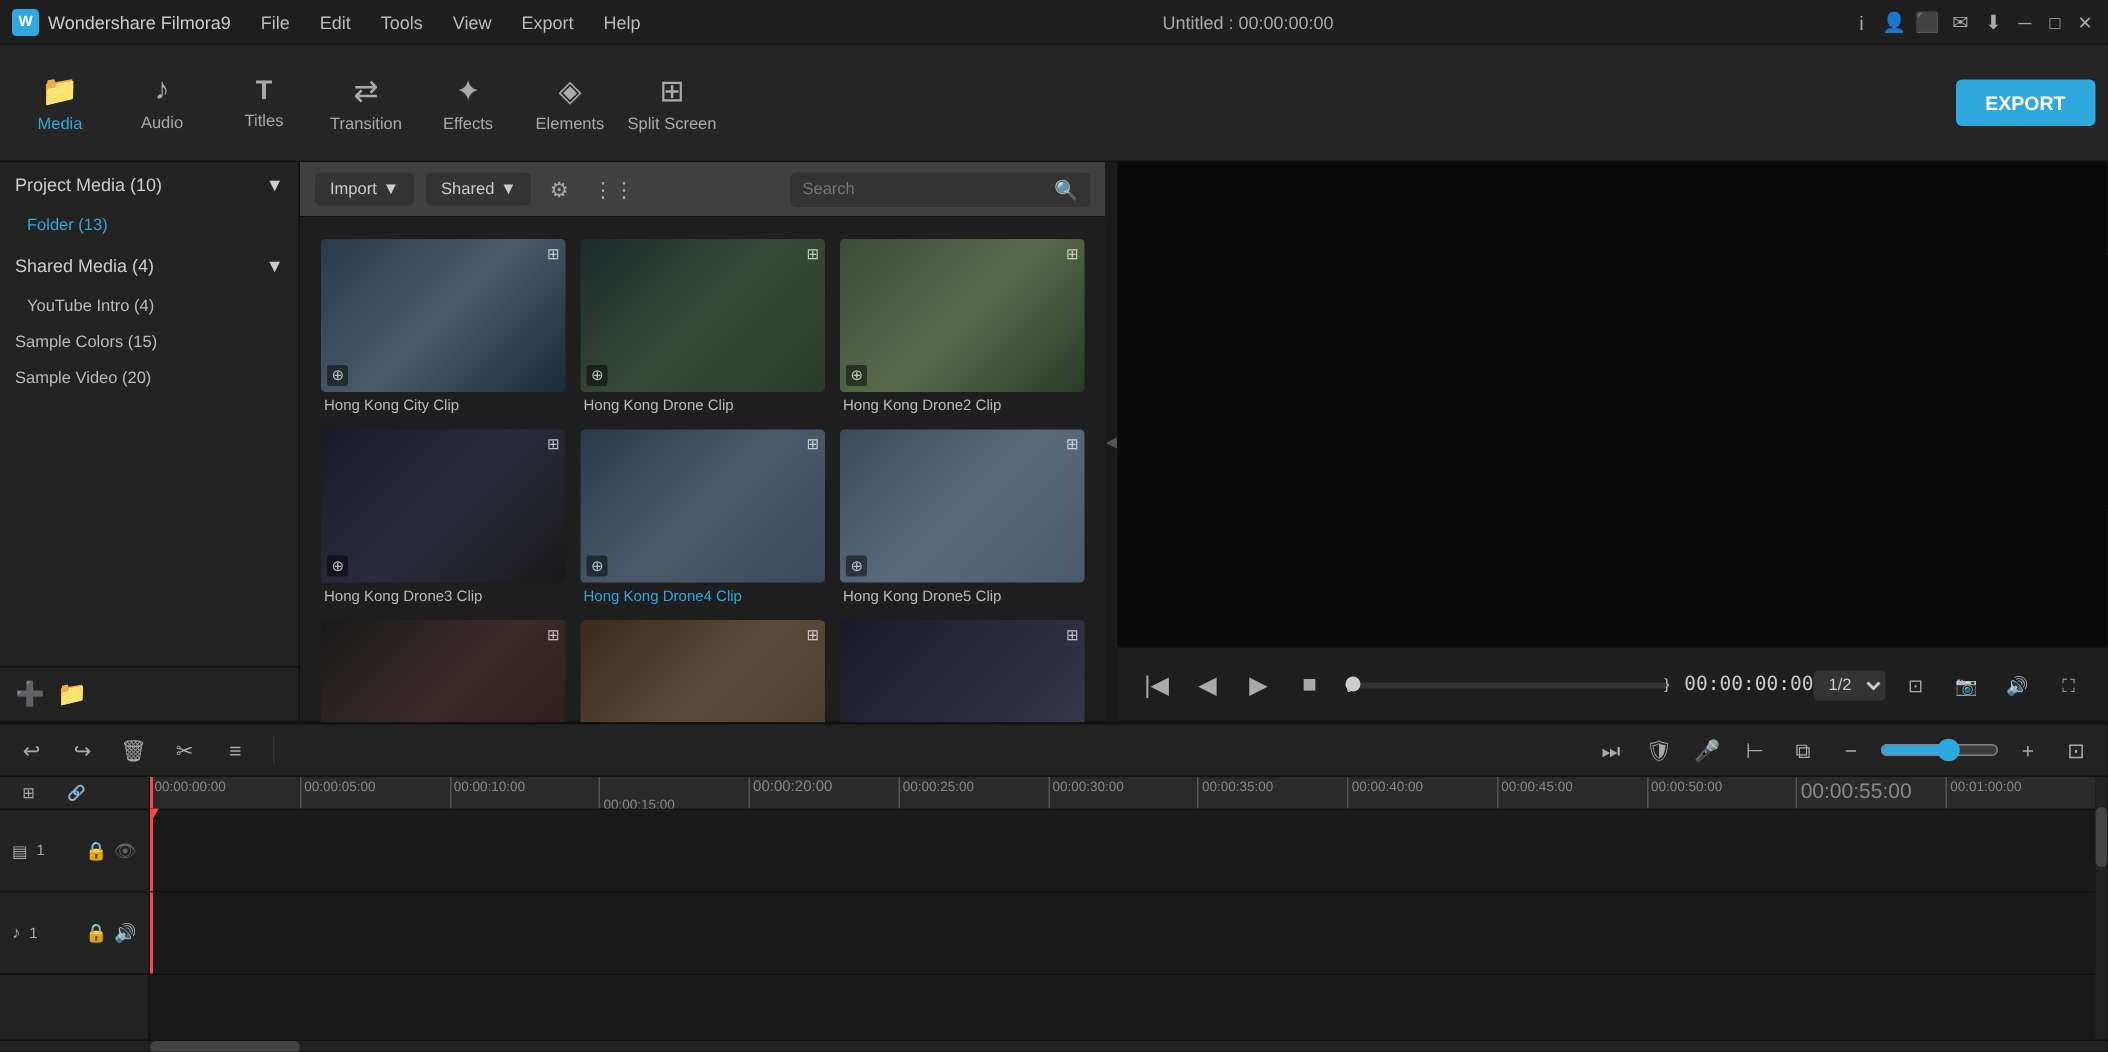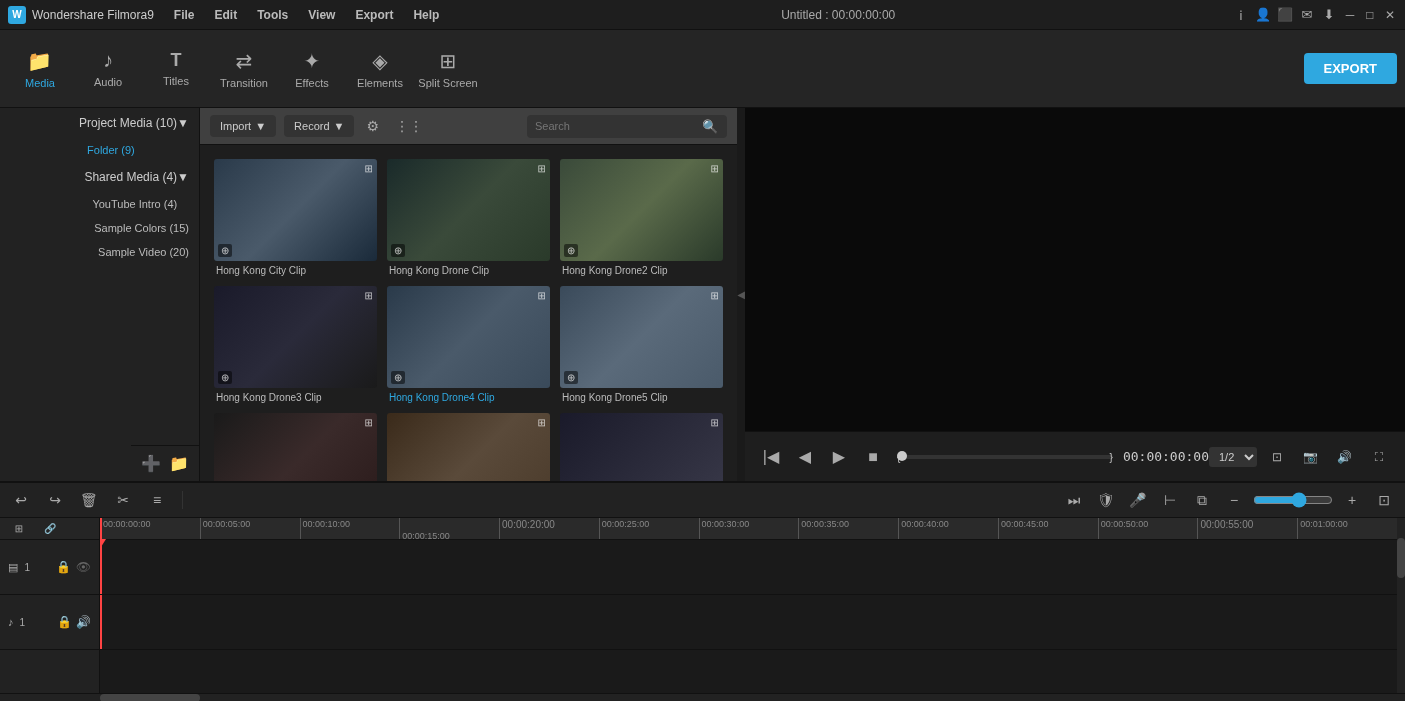--- a/index.html
+++ b/index.html
@@ -3,40 +3,40 @@
   <meta charset="utf-8">
   <style>
     * { box-sizing: border-box; margin: 0; padding: 0; }
     body { background: #1a1a1a; color: #ccc; font-family: 'Segoe UI', Arial, sans-serif; font-size: 12px; width: 1405px; height: 701px; overflow: hidden; display: flex; flex-direction: column; }
 
     
     .titlebar { background: #1e1e1e; height: 30px; display: flex; align-items: center; justify-content: space-between; padding: 0 8px; border-bottom: 1px solid #111; flex-shrink: 0; }
     .titlebar-left { display: flex; align-items: center; gap: 6px; }
     .titlebar-logo { width: 18px; height: 18px; background: #2fa8e0; border-radius: 3px; display: flex; align-items: center; justify-content: center; font-size: 10px; color: #fff; font-weight: bold; }
     .titlebar-brand { color: #ccc; font-size: 12px; }
-    .titlebar-menu { display: flex; gap: 12px; margin-left: 10px; font-weight: bold; }
+    .titlebar-menu { display: flex; gap: 12px; margin-left: 10px; }
     .titlebar-menu-item { color: #bbb; font-size: 12px; cursor: pointer; padding: 2px 4px; }
     .titlebar-center { color: #aaa; font-size: 12px; }
     .titlebar-right { display: flex; align-items: center; gap: 6px; }
     .titlebar-icon { width: 16px; height: 16px; color: #aaa; cursor: pointer; display: flex; align-items: center; justify-content: center; font-size: 13px; }
     .win-btn { width: 14px; height: 14px; display: flex; align-items: center; justify-content: center; cursor: pointer; color: #aaa; font-size: 12px; }
 
     
     .toolbar { background: #252525; height: 78px; display: flex; align-items: center; padding: 0 8px; border-bottom: 1px solid #111; flex-shrink: 0; position: relative; }
     .toolbar-items { display: flex; align-items: center; gap: 4px; flex: 1; }
     .toolbar-item { display: flex; flex-direction: column; align-items: center; justify-content: center; width: 64px; height: 64px; border-radius: 6px; cursor: pointer; color: #aaa; font-size: 11px; gap: 4px; }
     .toolbar-item.active { color: #2fa8e0; }
     .toolbar-item .t-icon { font-size: 20px; }
     .export-btn { background: #2fa8e0; color: #fff; border: none; border-radius: 4px; padding: 8px 20px; font-size: 13px; font-weight: bold; cursor: pointer; margin-left: auto; }
 
     
     .main { display: flex; flex: 1; overflow: hidden; }
 
     
-    .sidebar { width: 200px; background: #222; border-right: 1px solid #111; display: flex; flex-direction: column; flex-shrink: 0; align-items: flex-end; }
+    .sidebar { width: 200px; background: #222; border-right: 1px solid #111; display: flex; flex-direction: column; flex-shrink: 0; }
     .sidebar-section { }
     .sidebar-header { display: flex; align-items: center; justify-content: space-between; padding: 8px 10px; cursor: pointer; color: #ccc; font-size: 12px; }
     .sidebar-sub-item { padding: 6px 18px; color: #bbb; font-size: 11px; cursor: pointer; }
     .sidebar-sub-item.active { color: #2fa8e0; }
     .sidebar-plain-item { padding: 6px 10px; color: #bbb; font-size: 11px; cursor: pointer; }
     .sidebar-footer { display: flex; align-items: center; gap: 8px; padding: 8px 10px; margin-top: auto; border-top: 1px solid #111; }
     .sidebar-footer-btn { color: #aaa; cursor: pointer; font-size: 16px; }
 
     
     .media-panel { flex: 1; display: flex; flex-direction: column; background: #1e1e1e; overflow: hidden; }
@@ -156,21 +156,21 @@
 
 <div class="main">
 
   <div class="sidebar">
     <div class="sidebar-section">
       <div class="sidebar-header">
         <span>Project Media (10)</span>
         <span>▼</span>
       </div>
       <div class="sidebar-sub-item active">
-        <span>Folder (9)</span>
+        <span>Folder (13)</span>
       </div>
     </div>
     <div class="sidebar-section">
       <div class="sidebar-header">
         <span>Shared Media (4)</span>
         <span>▼</span>
       </div>
       <div class="sidebar-sub-item">
         <span>YouTube Intro (4)</span>
       </div>
@@ -187,21 +187,21 @@
     </div>
   </div>
 
   <div class="media-panel">
     <div class="media-toolbar">
       <button class="media-btn">
         <span>Import</span>
         <span>▼</span>
       </button>
       <button class="media-btn">
-        <span>Record</span>
+        <span>Shared</span>
         <span>▼</span>
       </button>
       <button class="media-filter-btn">⚙</button>
       <button class="media-filter-btn">⋮⋮</button>
       <div class="search-box">
         <input class="search-input" type="text" placeholder="Search" style="">
         <span class="search-icon">🔍</span>
       </div>
     </div>
 
@@ -394,21 +394,21 @@
             <div style="flex:1;border-left:1px solid #555;height:22px;position:relative;">
               <span style="position:absolute;top:2px;left:2px;font-size:9px;color:#888;">00:00:40:00</span>
             </div>
             <div style="flex:1;border-left:1px solid #555;height:22px;position:relative;">
               <span style="position:absolute;top:2px;left:2px;font-size:9px;color:#888;">00:00:45:00</span>
             </div>
             <div style="flex:1;border-left:1px solid #555;height:22px;position:relative;">
               <span style="position:absolute;top:2px;left:2px;font-size:9px;color:#888;">00:00:50:00</span>
             </div>
             <div style="flex:1;border-left:1px solid #555;height:22px;position:relative;">
-              <span style="position:absolute;top:2px;left:2px;font-size:10px;color:#888;">00:00:55:00</span>
+              <span style="position:absolute;top:2px;left:2px;font-size:14px;color:#888;">00:00:55:00</span>
             </div>
             <div style="flex:1;border-left:1px solid #555;height:22px;position:relative;">
               <span style="position:absolute;top:2px;left:2px;font-size:9px;color:#888;">00:01:00:00</span>
             </div>
           </div>
         </div>
 
         <div style="position:absolute;top:0;left:0;bottom:0;width:2px;background:#ff4444;z-index:5;"></div>
       </div>
 

